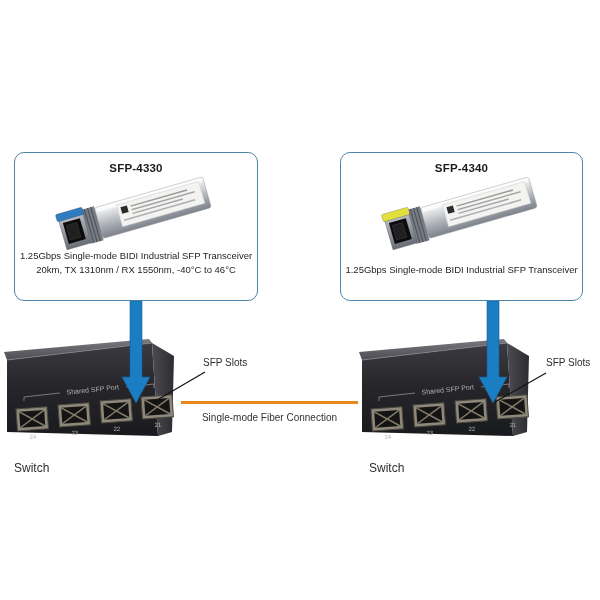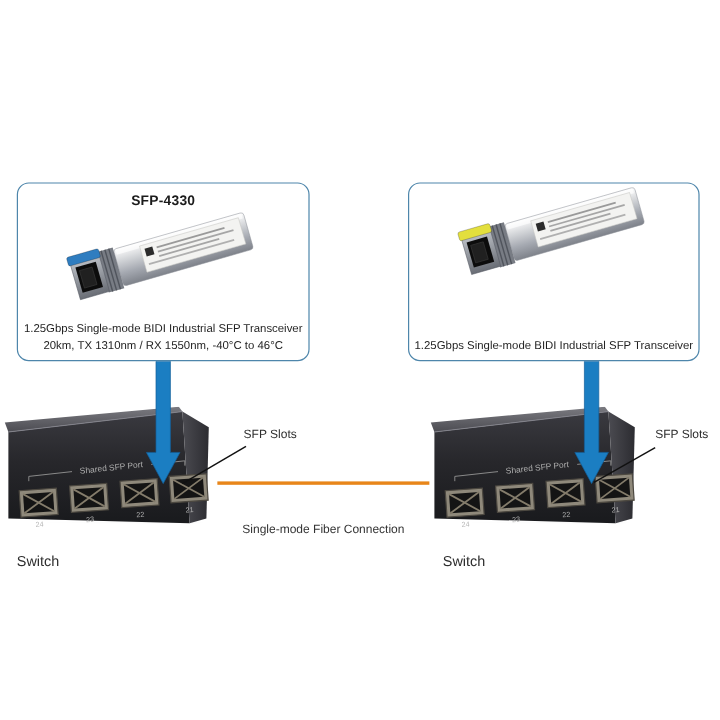--- a/index.html
+++ b/index.html
@@ -5,21 +5,21 @@
   html,body { margin:0; padding:0; background:#ffffff; font-family:"Liberation Sans", sans-serif; }
   .canvas { position:relative; width:600px; height:600px; background:#ffffff; overflow:hidden; }
 
   
   .callout { position:absolute; top:152px; height:149px; background:#ffffff;
              border:1.5px solid #4e86ab; border-radius:10px; text-align:center; box-sizing:border-box; }
   #callout-left  { left:14px;  width:244px; }
   #callout-right { left:340px; width:243px; }
   .callout-title { margin-top:9px; font-size:11.5px; font-weight:bold; color:#1b1b1b; letter-spacing:.2px; }
   .sfp-module { display:block; margin:0 auto; width:174px; height:84px; }
-  .callout-desc { position:absolute; bottom:4px; left:0; right:0; font-size:9.5px; color:#1f1f1f; line-height:1.5; }
+  .callout-desc { position:absolute; bottom:23px; left:0; right:0; font-size:9.5px; color:#1f1f1f; line-height:1.5; }
 
   
   .arrow-svg { position:absolute; top:301px; width:30px; height:104px; z-index:5; }
   #arrow-left  { left:121px; }
   #arrow-right { left:478px; }
 
   
   .switch-svg { position:absolute; top:339px; width:176px; height:127px; z-index:2; }
   #switch-left  { left:2px; }
   #switch-right { left:357px; }
@@ -27,21 +27,21 @@
   
   .slots-label { position:absolute; font-size:10px; color:#2d2d2d; z-index:6; }
   #slots-left  { left:203px; top:357px; }
   #slots-right { left:546px; top:357px; }
   .leader-svg { position:absolute; z-index:6; }
   #leader-left  { left:150px; top:370px; width:58px; height:36px; }
   #leader-right { left:493px; top:371px; width:56px; height:34px; }
 
   
   .fiber-svg   { position:absolute; left:181px; top:401px; width:177px; height:4px; z-index:4; }
-  .fiber-label { position:absolute; left:181px; top:436px; width:177px; text-align:center;
+  .fiber-label { position:absolute; left:181px; top:412px; width:177px; text-align:center;
                  font-size:10px; color:#333333; z-index:4; }
 
   
   .switch-label { position:absolute; font-size:12px; color:#2d2d2d; z-index:6; }
   #switch-label-left  { left:14px;  top:461px; }
   #switch-label-right { left:369px; top:461px; }
 </style>
 </head>
 <body>
 
@@ -107,20 +107,21 @@
         <rect x="12" y="38" width="13" height="18" fill="#202020" stroke="#3a3a3a" stroke-width="0.6"></rect>
       </g>
     </svg>
     <div class="callout-desc">
       <div>1.25Gbps Single-mode BIDI Industrial SFP Transceiver</div>
       <div>20km, TX 1310nm / RX 1550nm, -40°C to 46°C</div>
     </div>
   </div>
 
   <div class="callout" id="callout-right">
+    <div class="callout-title">SFP-4340</div>
     <svg class="sfp-module" viewBox="0 0 190 100">
       <g transform="rotate(-16 95 50)">
         <rect x="50" y="27" width="134" height="38" rx="3" fill="url(#gMetal)" stroke="#90949a" stroke-width="0.5"></rect>
         <rect x="52" y="28" width="130" height="5" fill="#ffffff" opacity="0.65"></rect>
         <rect x="76" y="31" width="102" height="27" fill="#f3f3f1" stroke="#c6c6c2" stroke-width="0.5"></rect>
         <rect x="80" y="35" width="8" height="8" fill="#2b2b2b"></rect>
         <rect x="92" y="36" width="70" height="1.8" fill="#9a9a9a"></rect>
         <rect x="92" y="40.5" width="78" height="1.8" fill="#a6a6a6"></rect>
         <rect x="92" y="45" width="62" height="1.8" fill="#a6a6a6"></rect>
         <rect x="80" y="50" width="88" height="1.8" fill="#b0b0b0"></rect>

